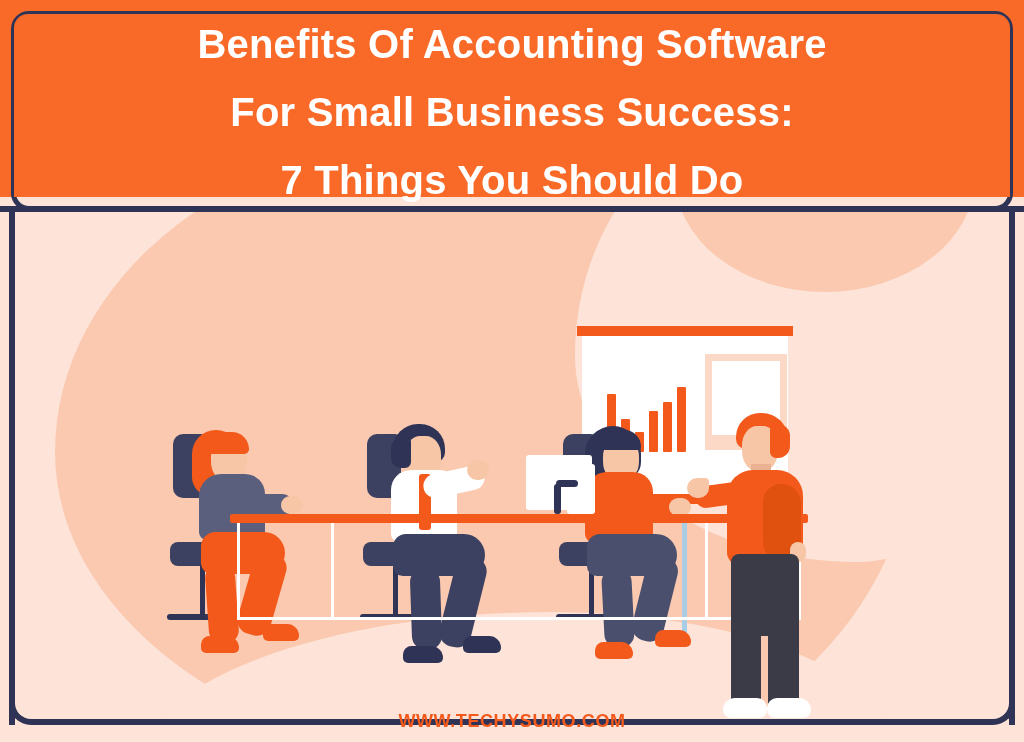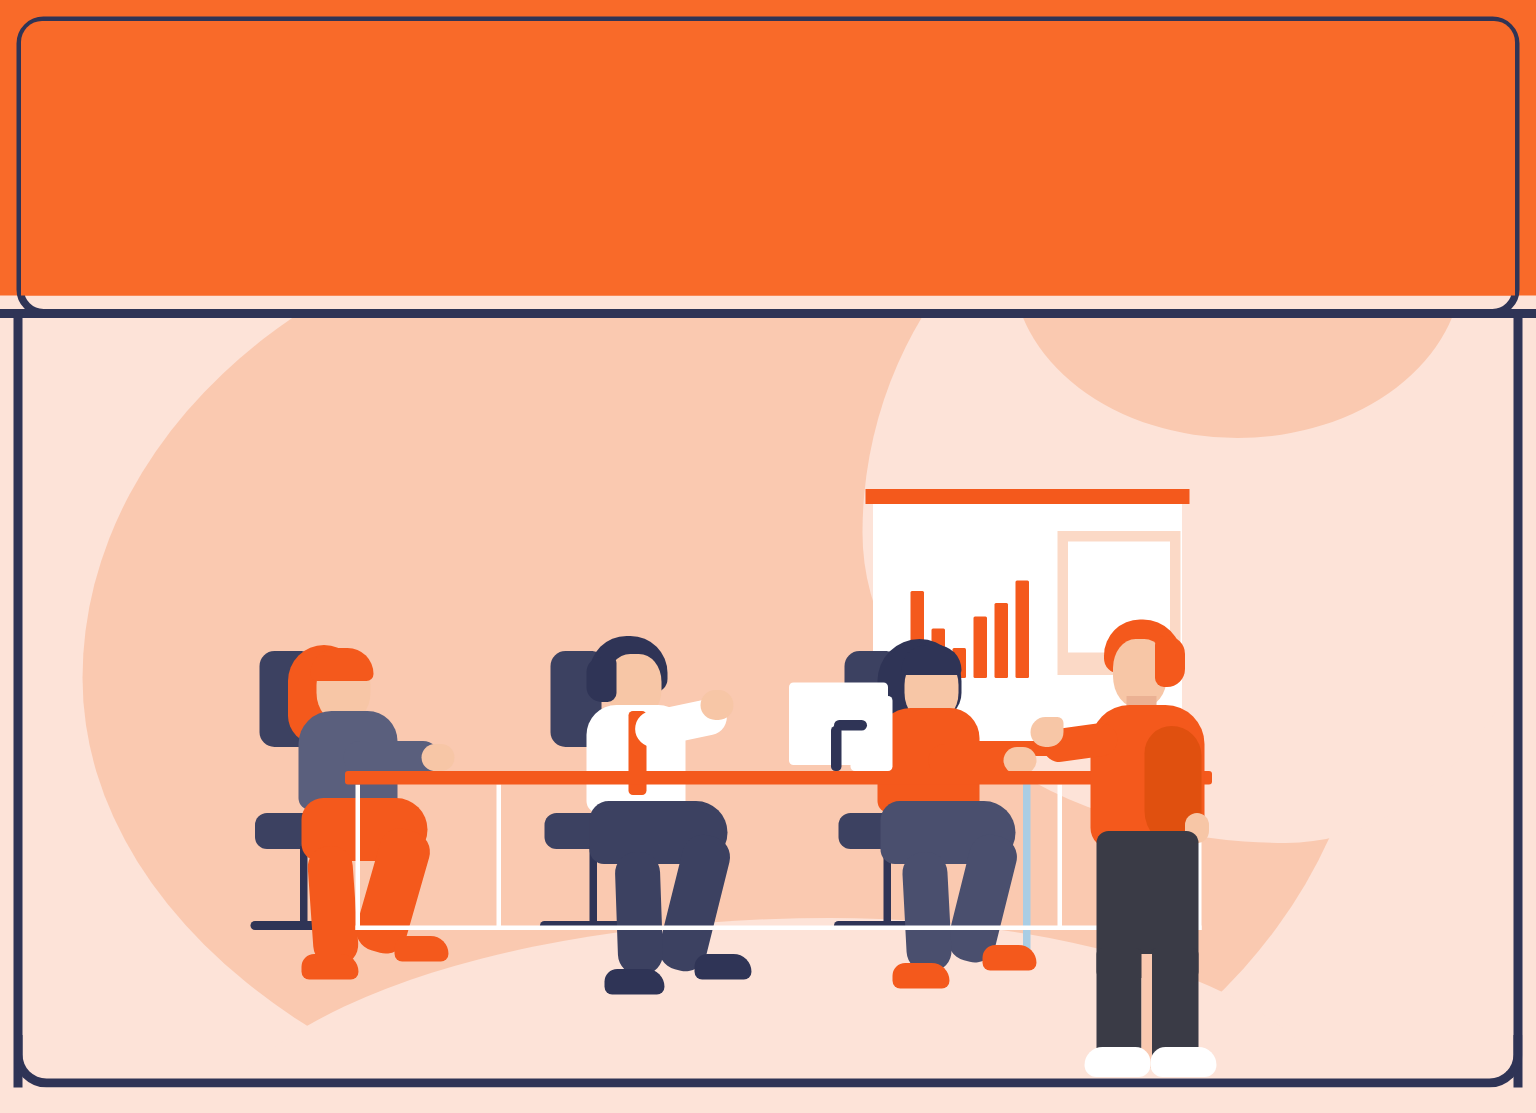--- a/index.html
+++ b/index.html
@@ -290,20 +290,25 @@
 </style>
 </head>
 <body>
 
 <div id="page">
 
   <div class="header-band"></div>
   <div class="header-fill"></div>
   <div class="header-frame"></div>
 
+  <div class="header-text">
+    <span class="line">Benefits Of Accounting Software</span>
+    <span class="line">For Small Business Success:</span>
+    <span class="line">7 Things You Should Do</span>
+  </div>
 
   <div class="rule-top"></div>
 
   <div class="frame-left"></div>
   <div class="frame-right"></div>
   <div class="frame-bottom"></div>
 
   <div class="canvas">
 
     <div class="blob-main"></div>
@@ -437,14 +442,19 @@
     <div class="leg" style="left:752px; top:420px; width:32px; height:80px; background:#3A3B46;
                 border-radius:4px 4px 6px 6px;"></div>
     <div class="p" style="left:746px; top:424px; width:7px; height:76px; background:#FAC9B0;"></div>
     <div class="shoe" style="left:708px; top:486px; width:44px; height:20px; background:#FFFFFF;
                 border-radius:12px 10px 8px 8px;"></div>
     <div class="shoe" style="left:752px; top:486px; width:44px; height:20px; background:#FFFFFF;
                 border-radius:10px 12px 8px 8px;"></div>
 
   </div>
 
+  <div class="footer">
+    <span class="dash"></span>
+    <span class="url">WWW.TECHYSUMO.COM</span>
+    <span class="dash"></span>
+  </div>
 
 </div>
 
 </body></html>

